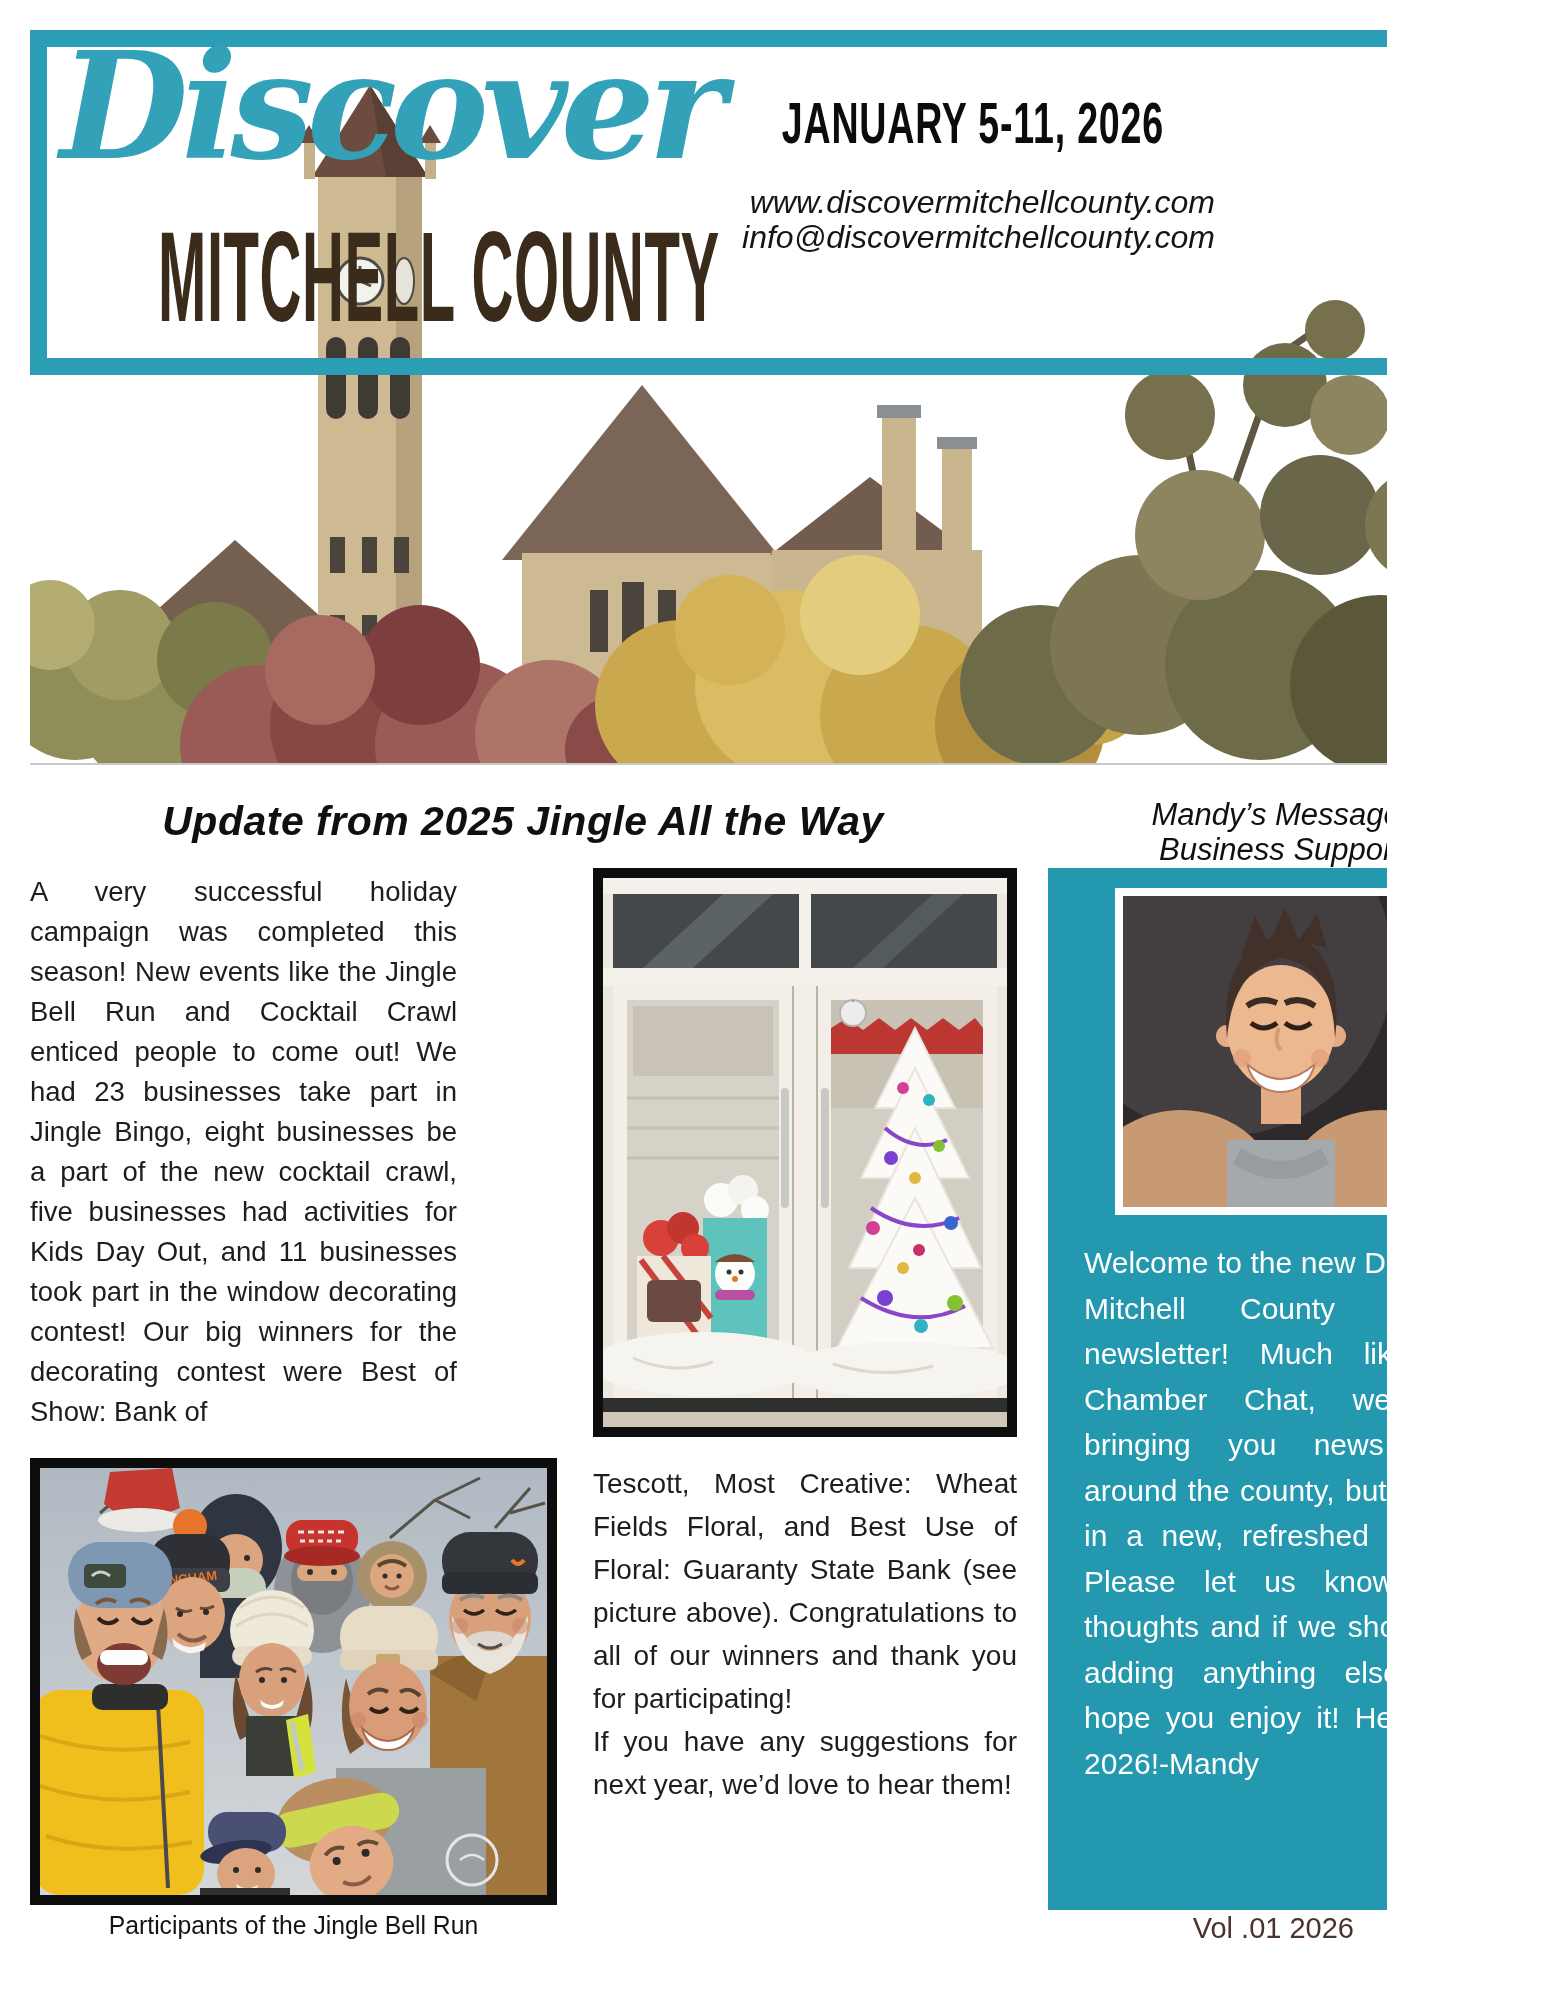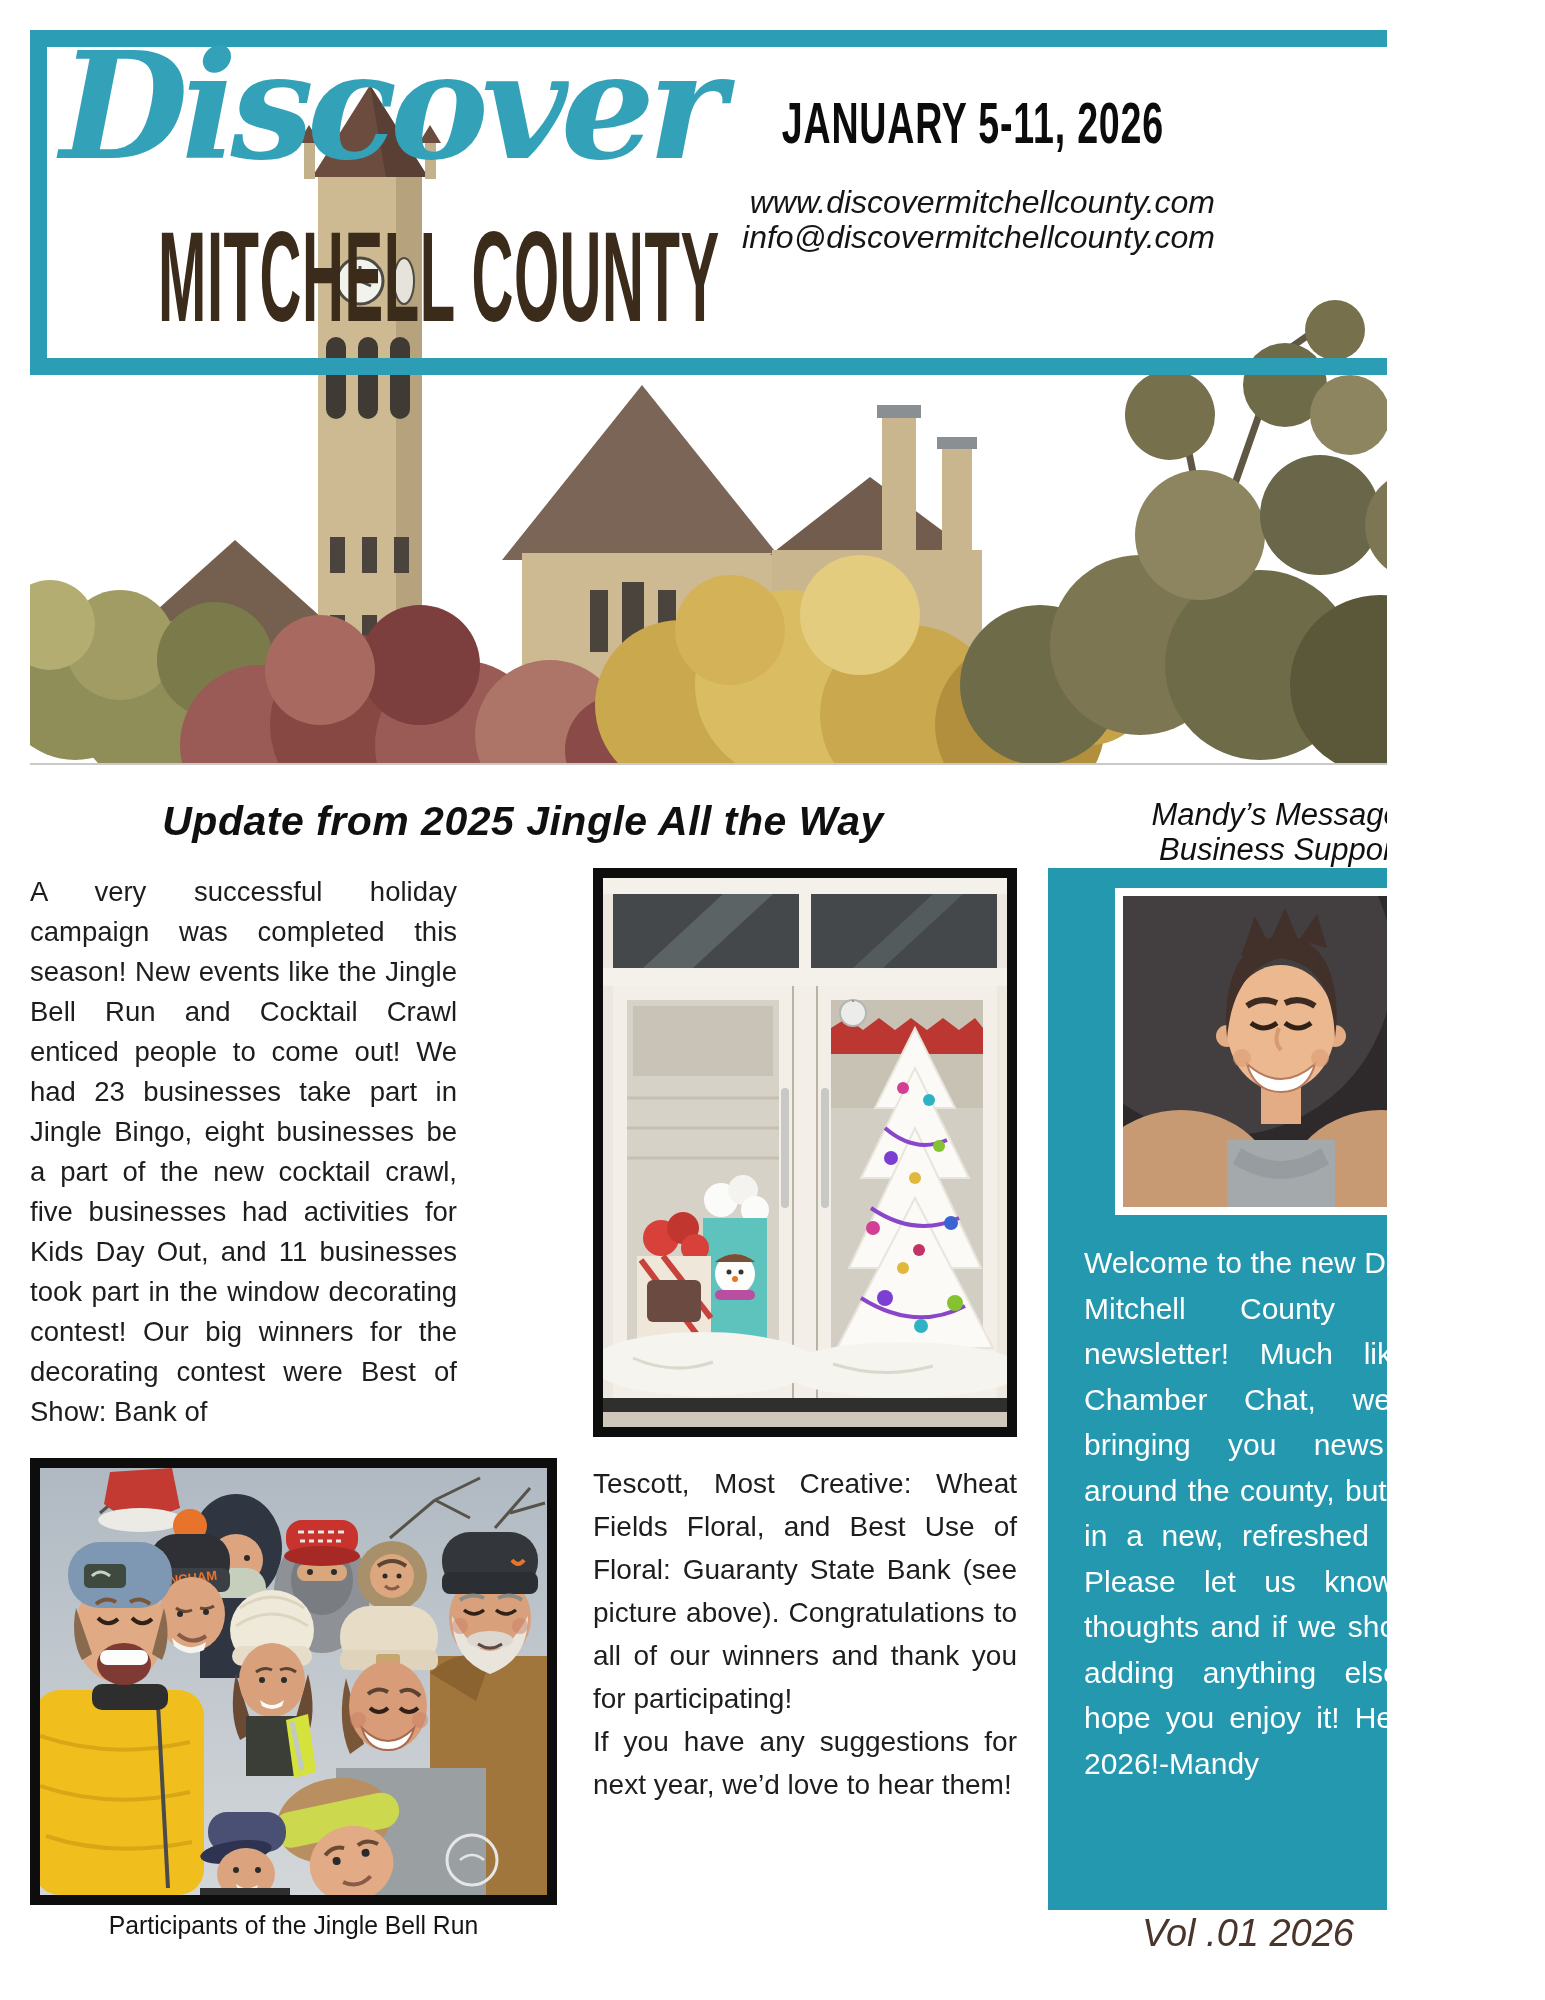--- a/index.html
+++ b/index.html
@@ -47,21 +47,21 @@
                  font-size:26px;color:#141414;transform:scaleX(0.95);transform-origin:center top;}
 
   
   .teal-box{position:absolute;left:1048px;top:868px;width:465px;height:1042px;background:#2498ae;}
   .photo-mandy{position:absolute;left:1115px;top:888px;width:330px;height:327px;
                border:8px solid #ffffff;box-sizing:border-box;background:#383435;z-index:2;}
   .teal-text{position:absolute;left:1084px;top:1240px;width:397px;z-index:2;
              font-size:30px;line-height:45.5px;text-align:justify;color:#ffffff;}
   .teal-text p{margin:0;}
 
-  .volume{position:absolute;right:33px;top:1912px;font-style:italic;font-size:38px;color:#4a352c;}
+  .volume{position:absolute;right:33px;top:1912px;font-size:29px;color:#4a352c;}
 </style>
 </head>
 <body>
 
 <div class="page">
 
   <div class="banner">
     <svg width="1485" height="678" viewBox="0 0 1485 678">
 
       <g>

